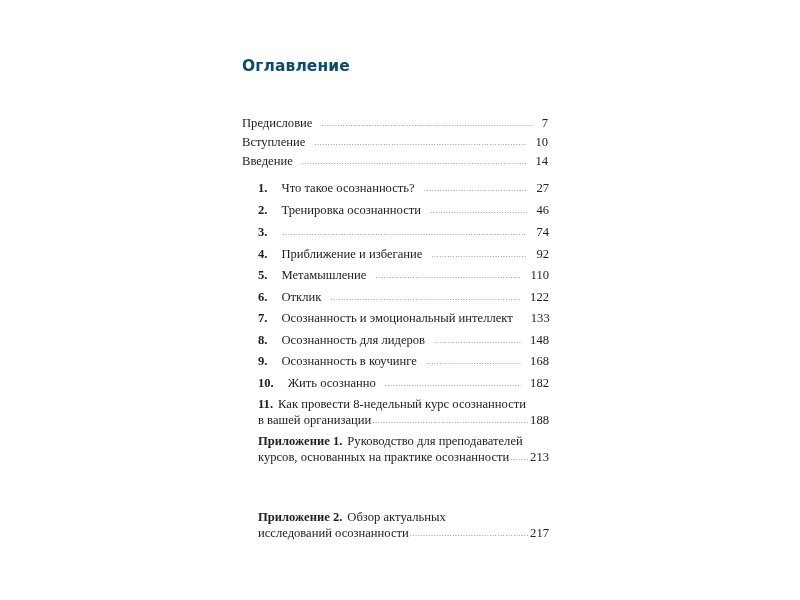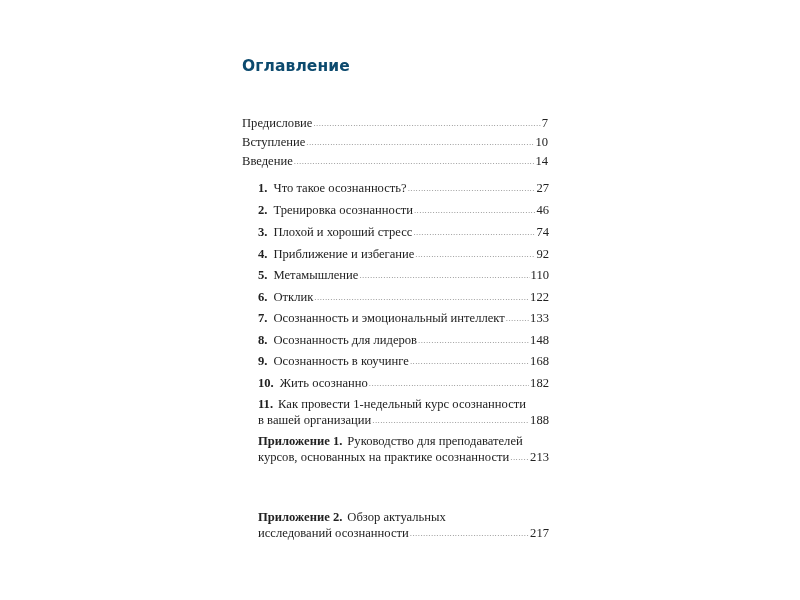--- a/index.html
+++ b/index.html
@@ -37,20 +37,21 @@
       color: #222222;
     }
     .entry {
       position: absolute;
       left: 0;
       width: 306px;
       display: flex;
       align-items: baseline;
       white-space: nowrap;
       line-height: 16px;
+      gap: 8px;
     }
     .entry.sub {
       left: 16px;
       width: 291px;
     }
     .entry .num {
       font-weight: bold;
       margin-right: 6px;
     }
     .entry .label {
@@ -136,21 +137,20 @@
       <span class="page-num">27</span>
     </div>
     <div class="entry sub" style="top:202px;">
       <span class="num">2.</span>
       <span class="label">Тренировка осознанности</span>
       <span class="dots"></span>
       <span class="page-num">46</span>
     </div>
     <div class="entry sub" style="top:224px;">
       <span class="num">3.</span>
-      <span class="label">Плохой и хороший стресс</span>
       <span class="dots"></span>
       <span class="page-num">74</span>
     </div>
     <div class="entry sub" style="top:246px;">
       <span class="num">4.</span>
       <span class="label">Приближение и избегание</span>
       <span class="dots"></span>
       <span class="page-num">92</span>
     </div>
     <div class="entry sub" style="top:267px;">
@@ -185,21 +185,21 @@
     </div>
     <div class="entry sub" style="top:375px;justify-content:space-between;">
       <span class="num">10.</span>
       <span class="label">Жить осознанно</span>
       <span class="dots"></span>
       <span class="page-num">182</span>
     </div>
 
     <div class="multi" style="top:396px;">
       <div class="first-line">
-        <span class="num">11.</span><span>Как провести 1-недельный курс осознанности</span>
+        <span class="num">11.</span><span>Как провести 8-недельный курс осознанности</span>
       </div>
       <div class="last-line">
         <span>в вашей организации</span>
         <span class="dots"></span>
         <span>188</span>
       </div>
     </div>
 
     <div class="multi" style="top:433px;">
       <div class="first-line">

